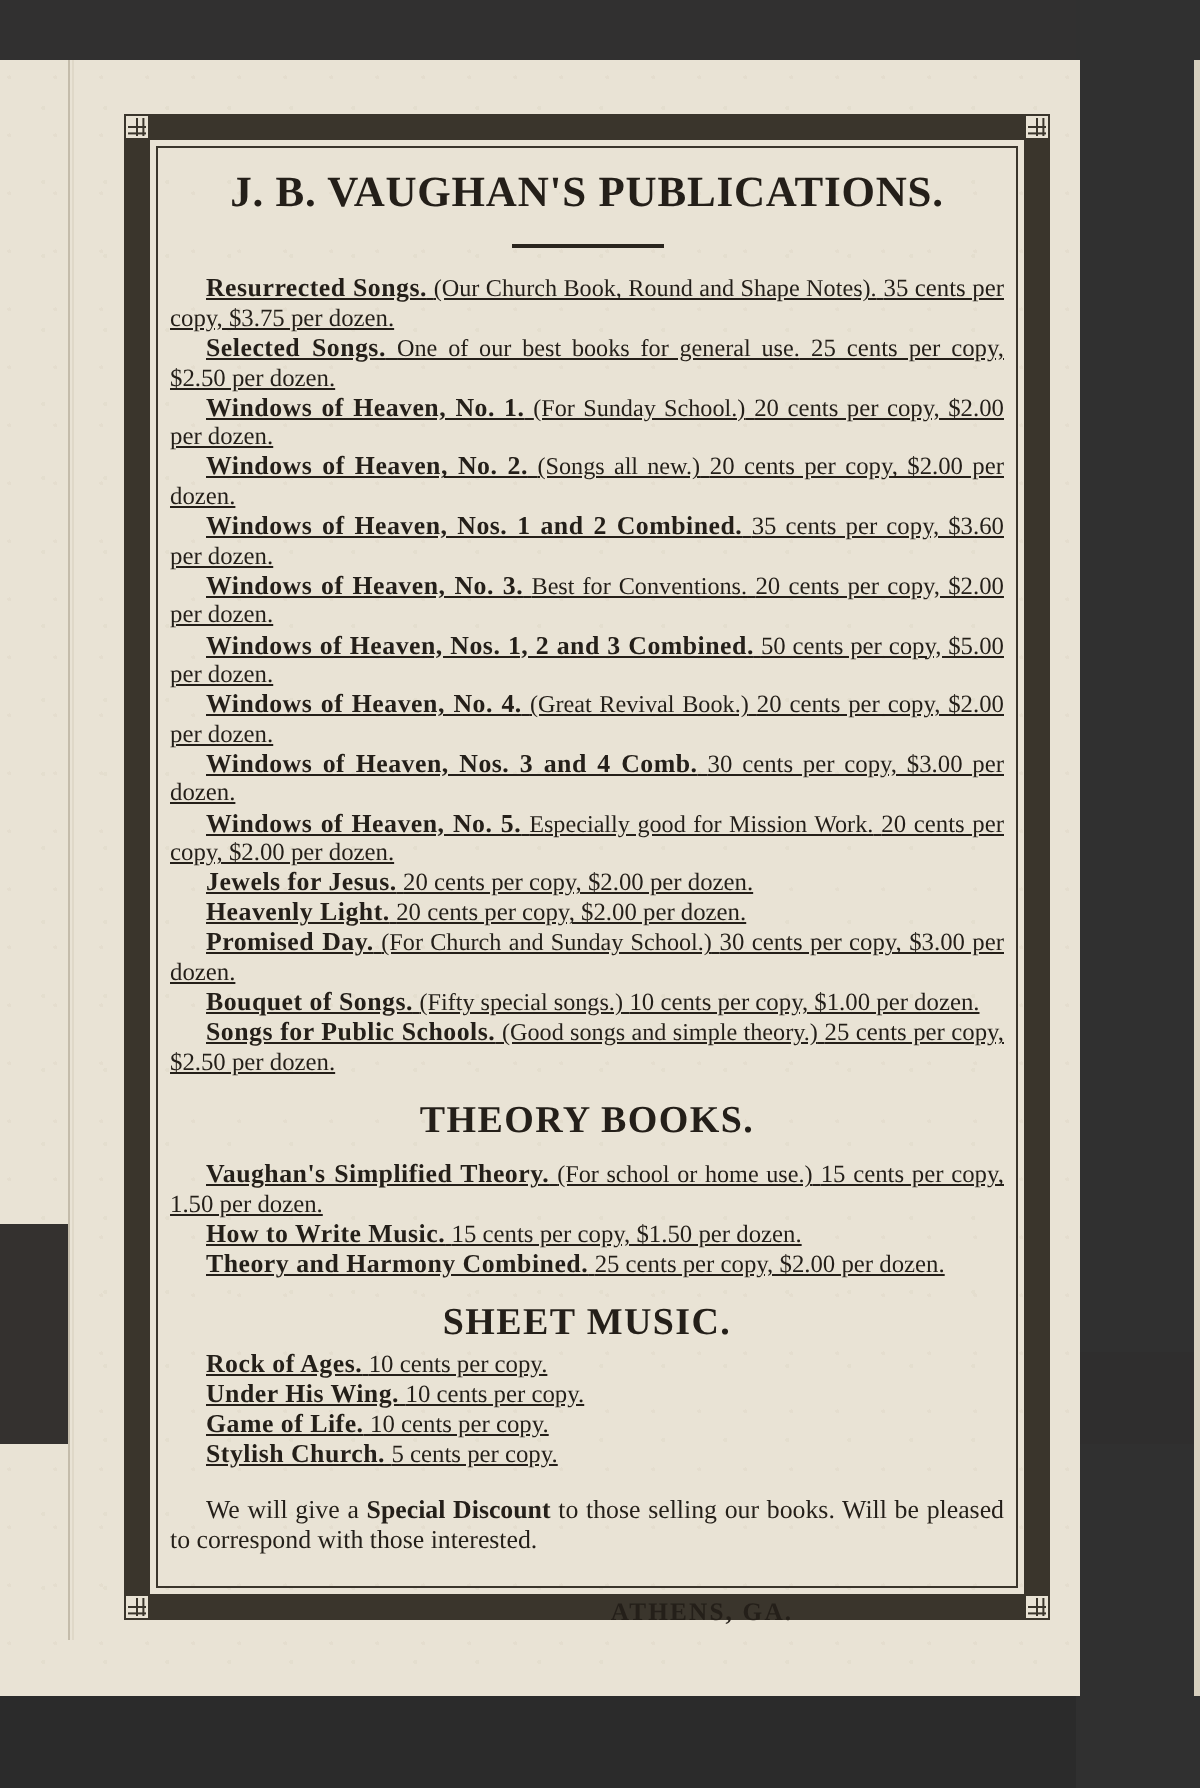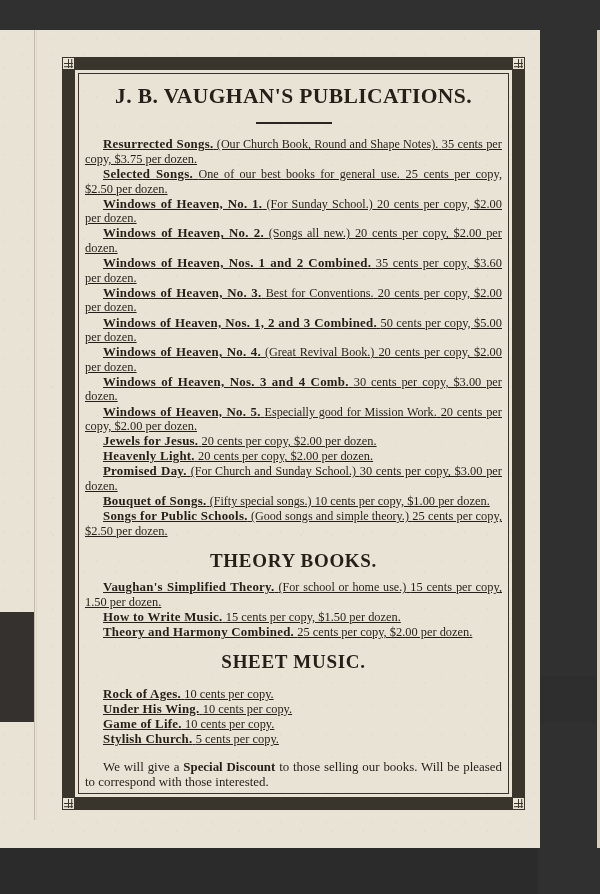--- a/index.html
+++ b/index.html
@@ -81,21 +81,21 @@
     text-decoration:underline;
   }
   .entry .nm{font-weight:bold;letter-spacing:.25px;}
   .entry .paren{font-size:12.1px;}
   .entry .pr{font-size:12.4px;}
 
   .section-head{
     text-align:center;font-weight:bold;font-size:19px;letter-spacing:.7px;
     margin:12px 0 8px 0;
   }
-  .section-head.sheet{margin:11px 0 14px 0;}
+  .section-head.sheet{margin:11px 0 2px 0;}
 
   .closing{
     font-size:12.9px;line-height:15.4px;margin:13px 0 0 0;
     text-align:justify;text-indent:18px;
   }
   .closing b{font-weight:bold;}
 
   .sign{margin-top:21px;text-align:center;}
   .sign .nm{font-weight:bold;font-size:16.3px;letter-spacing:1.1px;display:block;
             text-align:center;padding-left:22px;}
@@ -164,16 +164,17 @@
     <div>
       <p class="entry"><span class="nm">Rock of Ages.</span> <span class="pr">10 cents per copy.</span></p>
       <p class="entry"><span class="nm">Under His Wing.</span> <span class="pr">10 cents per copy.</span></p>
       <p class="entry"><span class="nm">Game of Life.</span> <span class="pr">10 cents per copy.</span></p>
       <p class="entry"><span class="nm">Stylish Church.</span> <span class="pr">5 cents per copy.</span></p>
     </div>
 
     <p class="closing"><span>We will give a </span><b>Special Discount</b><span> to those selling our books.  Will be pleased to correspond with those interested.</span></p>
 
     <div class="sign">
+      <span class="city">ATHENS, GA.</span>
     </div>
 
   </div>
 </div>
 
 </body></html>

